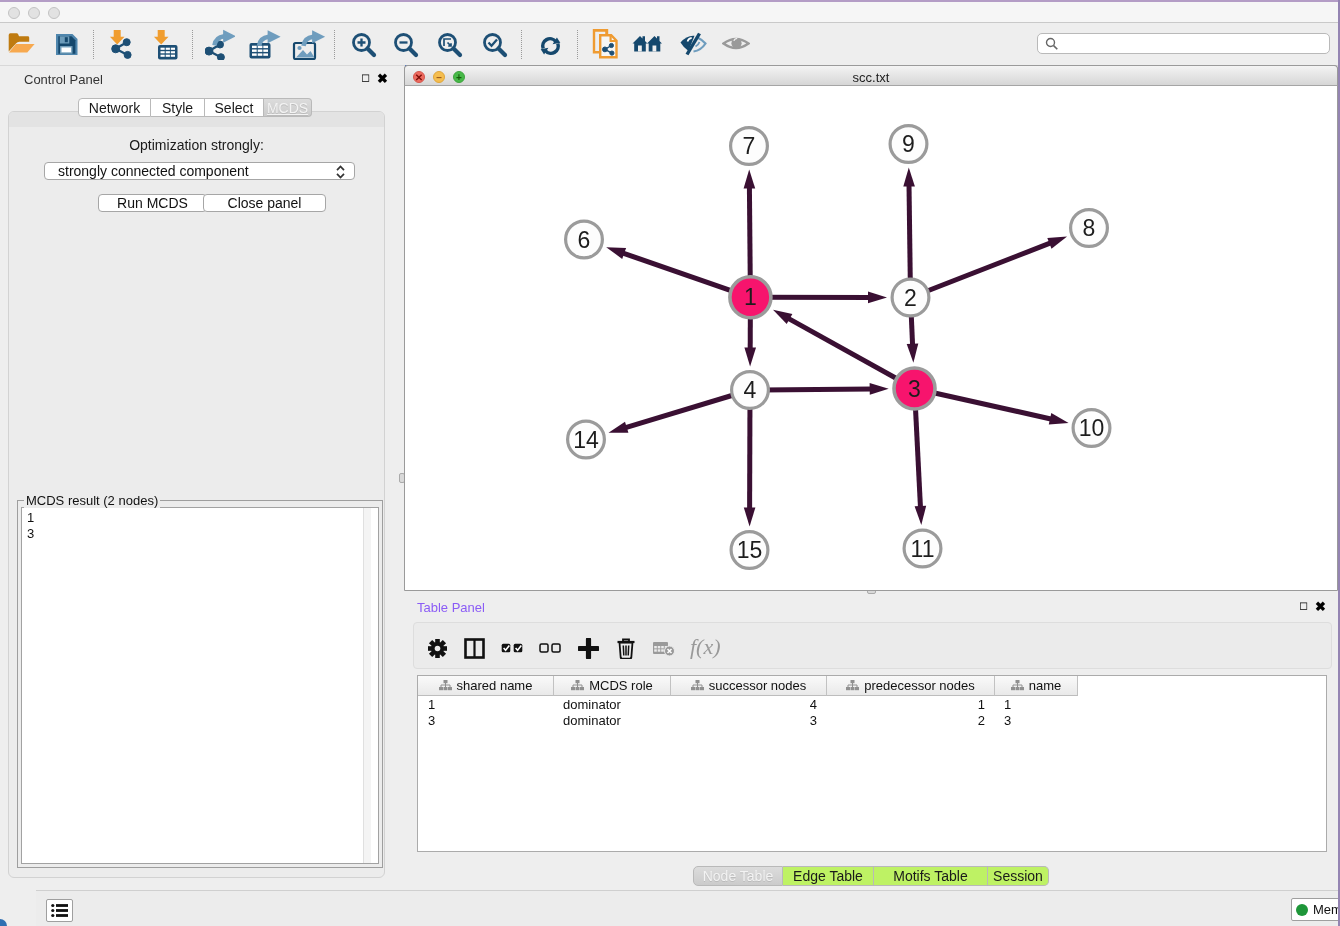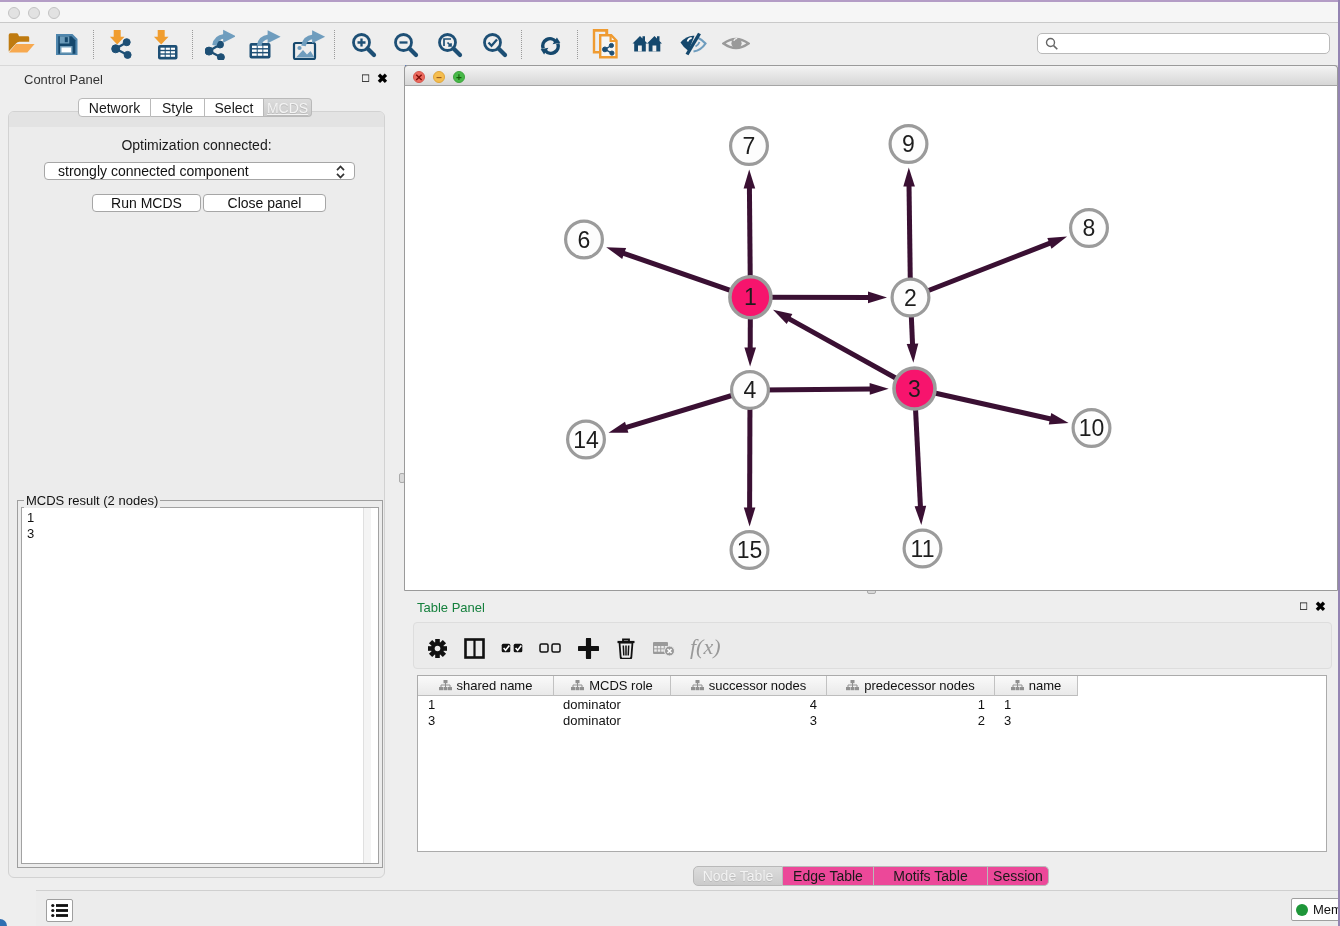--- a/index.html
+++ b/index.html
@@ -40,26 +40,26 @@
 #hgrip { left:867px; top:587px; width:9px; height:7px; background:#d9d9d9; border:1px solid #aaa; border-radius:2px; }
 
 
 #netwin { left:404px; top:65px; width:934px; height:526px; border:1px solid #9a9a9a; border-radius:4px 4px 0 0; background:#fff; }
 #nettitle { left:404px; top:65px; width:934px; height:21px; background:linear-gradient(#f4f4f4,#d6d6d6); border:1px solid #9a9a9a; border-bottom:1px solid #a5a5a5; border-radius:4px 4px 0 0; }
 .mac { position:absolute; top:4.5px; width:12px; height:12px; border-radius:50%; font-size:10px; font-weight:bold; text-align:center; line-height:12px; }
 #net-name { width:100%; text-align:center; top:4px; font-size:13px; color:#1c1c1c; }
 #graph { left:405px; top:86px; }
 
 
-#tp-title { left:417px; top:600px; font-size:13px; color:#15803d;text-align:center; }
+#tp-title { left:417px; top:600px; font-size:13px; color:#8b5cf6;text-align:center; }
 #tp-toolbar { left:413px; top:622px; width:919px; height:47px; background:#ebebeb; border:1px solid #dddddd; border-radius:4px; }
 #tbl { left:417px; top:675px; width:910px; height:177px; background:#fff; border:1px solid #ababab; }
 .th { position:absolute; top:0; height:20px; background:linear-gradient(#fafafa,#e9e9e9); border-right:1px solid #c2c2c2; border-bottom:1px solid #bdbdbd; font-size:13px; color:#111; text-align:center; line-height:20px; }
 .td { position:absolute; font-size:13px; color:#111; height:16px; line-height:16px; }
-.bt { position:absolute; top:866px; height:20px; background:#ec4899; border:1px solid #b9b9b9; font-size:14px; color:#1a1a1a; text-align:center; line-height:19px; }
+.bt { position:absolute; top:866px; height:20px; background:#bef264; border:1px solid #b9b9b9; font-size:14px; color:#1a1a1a; text-align:center; line-height:19px; }
 .btsel { background:linear-gradient(#dcdcdc,#cbcbcb); color:#f3f3f3; text-shadow:0 1px 0 #bbb; }
 
 
 #statusbar { left:0; top:890px; width:1340px; height:36px; background:#ececec; border-top:1px solid #cfcfcf;margin-left:36px; }
 #listbtn { position:absolute; left:10px; top:8px; width:27px; height:23px; background:#fff; border:1px solid #9f9f9f; border-radius:2px; }
 #membtn { position:absolute; left:1255px; top:7px; width:74px; height:23px; background:#fff; border:1px solid #9f9f9f; border-radius:2px; font-size:13px; color:#111; line-height:21px; text-align:center; }
 #bluecorner { left:0px; top:919px; width:7px; height:7px; background:#2f6fb2; border-radius:0 7px 0 0; }
 </style>
 </head>
 <body>
@@ -208,43 +208,44 @@
 
 <div class="abs" id="cp-title">Control Panel</div>
 <div class="winicon" style="left:361px; top:71px; font-size:11px;">◻</div>
 <div class="winicon" style="left:377px; top:71px; font-weight:bold;">✖</div>
 <div class="abs" id="cp-box"></div>
 <div class="abs" id="cp-band"></div>
 <div class="tab" style="left:78px; width:73px; border-radius:4px 0 0 4px;">Network</div>
 <div class="tab" style="left:151px; width:54px; border-left:none;">Style</div>
 <div class="tab" style="left:205px; width:59px; border-left:none;">Select</div>
 <div class="tab tabsel" style="left:264px; width:48px; border-left:none; border-radius:0 4px 4px 0;text-decoration:underline;">MCDS</div>
-<div class="abs" id="opt-label">Optimization connected:</div>
+<div class="abs" id="opt-label">Optimization strongly:</div>
 <div class="abs" id="dropdown">strongly connected component
   <svg width="11" height="14" style="position:absolute; right:8px; top:2px;" viewBox="0 0 11 14">
     <path d="M2 5.2 L5.5 1.5 L9 5.2" fill="none" stroke="#333" stroke-width="1.7"></path>
     <path d="M2 8.8 L5.5 12.5 L9 8.8" fill="none" stroke="#333" stroke-width="1.7"></path>
   </svg>
 </div>
-<div class="btn" style="left:92px; width:109px;">Run MCDS</div>
+<div class="btn" style="left:98px; width:109px;">Run MCDS</div>
 <div class="btn" style="left:203px; width:123px;">Close panel</div>
 <div class="abs" id="fieldset"></div>
 <div class="abs" id="mcds-list">1<br>3</div>
 <div class="abs" id="mcds-scroll"></div>
 <div class="abs" id="fieldset-label">MCDS result (2 nodes)</div>
 
 <div class="abs" id="vgrip"></div>
 <div class="abs" style="left:405px; top:65px; width:3px; height:3px; background:#3b6fd4;"></div>
 <div class="abs" id="hgrip"></div>
 
 <div class="abs" id="netwin"></div>
 <div class="abs" id="nettitle">
   <div class="mac" style="left:8px; background:#ee6a5f; border:1px solid #d3584e; color:#790b05;">✕</div>
   <div class="mac" style="left:28px; background:#f5bd4e; border:1px solid #dfa63b; color:#99591b;">–</div>
   <div class="mac" style="left:48px; background:#47b948; border:1px solid #3da33e; color:#155c0a;">+</div>
+  <div class="abs" id="net-name">scc.txt</div>
 </div>
 <svg class="abs" id="graph" width="932" height="504" viewBox="0 0 932 504">
   <g stroke="#3a1033" stroke-width="5" fill="#3a1033">
   <line x1="345.4" y1="211.3" x2="344.4" y2="100.5"></line>
   <polygon stroke="none" points="344.2,83.5 350.2,102.4 338.6,102.6"></polygon>
   <line x1="345.4" y1="211.3" x2="217.3" y2="166.8"></line>
   <polygon stroke="none" points="201.2,161.2 221.1,162.0 217.2,172.9"></polygon>
   <line x1="345.4" y1="211.3" x2="465.0" y2="211.4"></line>
   <polygon stroke="none" points="482.0,211.5 463.0,217.2 463.0,205.6"></polygon>
   <line x1="345.4" y1="211.3" x2="345.2" y2="263.5"></line>

